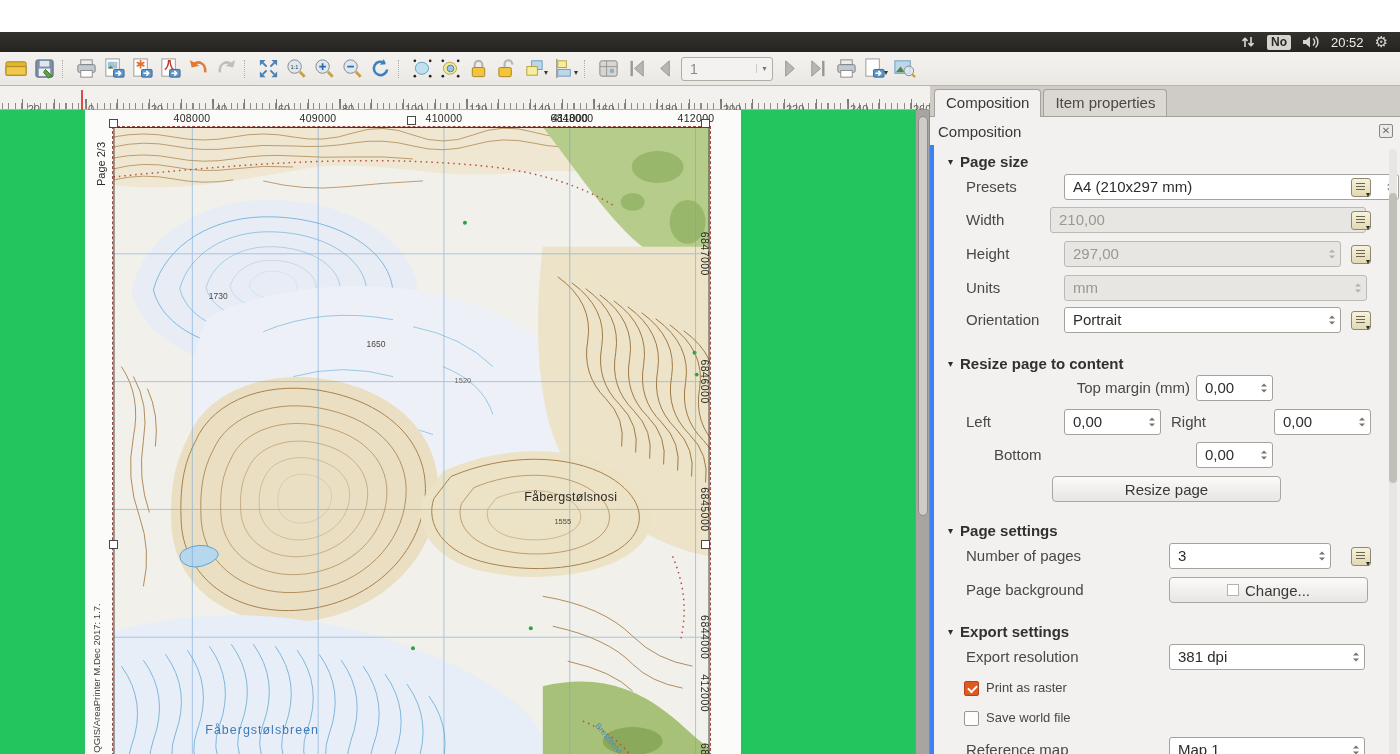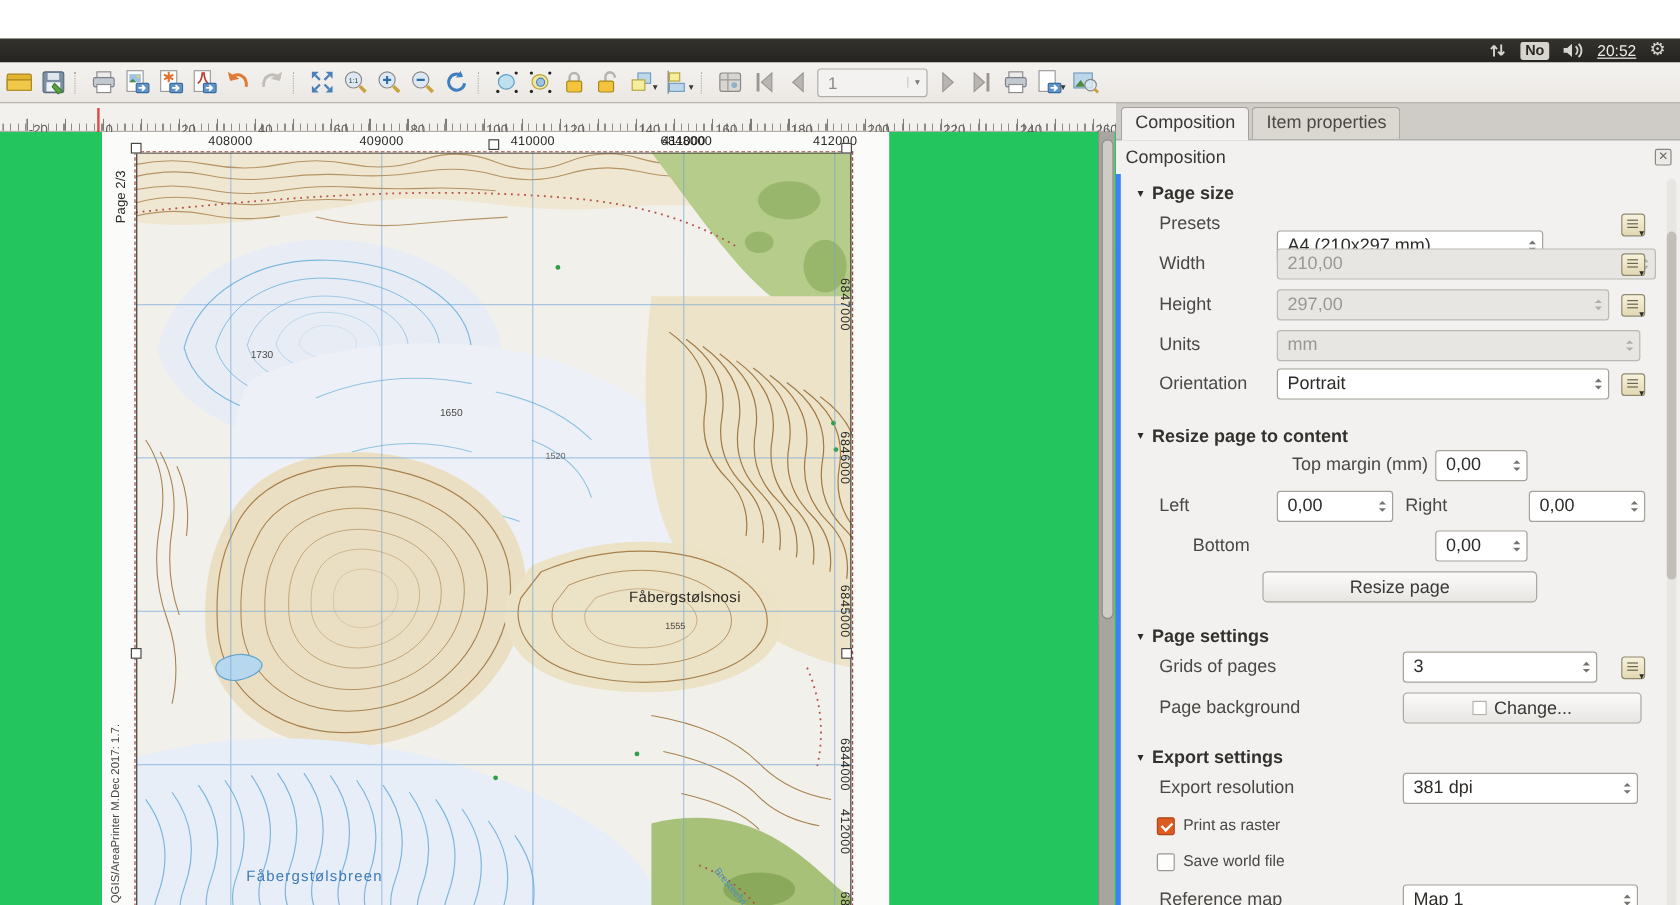--- a/index.html
+++ b/index.html
@@ -5,21 +5,21 @@
   * { margin:0; padding:0; box-sizing:border-box; }
   body { font-family:"Liberation Sans", sans-serif; }
   .screen { position:relative; width:1400px; height:754px; overflow:hidden; background:#9e9c98;margin-top:32px; }
 
   
   .sysbar { position:absolute; left:0; top:0; width:1400px; height:20px;
     background:linear-gradient(#34322d,#262420); display:flex; align-items:center;
     justify-content:flex-end; gap:11px; padding-right:12px; color:#e4e1dc; }
   .kbd { background:#d7d4cf; color:#2b2925; font-size:12px; font-weight:bold;
     padding:0 4px; border-radius:2px; line-height:15px; }
-  .clock { font-size:13px; color:#efece7;text-decoration:underline; }
+  .clock { font-size:13px; color:#efece7; }
   .gear { font-size:15px; color:#d8d5d0; line-height:18px; }
 
   
   .toolbar { position:absolute; left:0; top:20px; width:1400px; height:34px;
     background:linear-gradient(#f4f2ef,#ebe8e4); border-bottom:1px solid #b8b5af;
     display:flex; align-items:center; padding-left:2px; }
   .tbtn { width:28px; height:28px; display:flex; align-items:center; justify-content:center;
     border-radius:3px; flex:none; }
   .tsep { width:7px; height:18px; border-left:1px dotted #b2afa9; margin:0 3px 0 4px; flex:none; }
   .ddarrow { font-size:8px; color:#3a3835; margin:8px 2px 0 -4px; flex:none; }
@@ -513,31 +513,31 @@
     </div>
     <div class="panelbody">
       <div class="panelheader">
         <span class="ptitle">Composition</span>
         <span class="pclose">✕</span>
       </div>
       <div class="pcontent">
 
         <div class="sect" style="top:8px"><span class="tri">▾</span><span>Page size</span></div>
         <div class="plabel" style="top:29px">Presets</div>
-        <div class="combo" style="top:47px;left:130px;width:222px">
+        <div class="combo" style="top:29px;left:130px;width:335px">
             <span class="cval">A4 (210x297 mm)</span>
             <span class="sarr">
               <i class="up"></i>
               <i class="dn"></i>
             </span>
           </div>
         <span class="ddbtn" style="top:33px;left:417px"></span>
 
         <div class="plabel" style="top:62px">Width</div>
-        <div class="spin disabled" style="top:62px;left:130px;width:316px">
+        <div class="spin disabled" style="top:62px;left:116px;width:316px">
             <span class="cval">210,00</span>
             <span class="sarr">
               <i class="up"></i>
               <i class="dn"></i>
             </span>
           </div>
         <span class="ddbtn" style="top:66px;left:417px"></span>
 
         <div class="plabel" style="top:96px">Height</div>
         <div class="spin disabled" style="top:96px;left:130px;width:277px">
@@ -602,21 +602,21 @@
               <i class="up"></i>
               <i class="dn"></i>
             </span>
           </div>
 
         <div class="pbtn" style="top:331px;left:118px;width:229px">
             <span>Resize page</span>
           </div>
 
         <div class="sect" style="top:377px"><span class="tri">▾</span><span>Page settings</span></div>
-        <div class="plabel" style="top:398px">Grids of pages</div>
+        <div class="plabel" style="top:398px">Number of pages</div>
         <div class="spin" style="top:398px;left:235px;width:162px">
             <span class="cval">3</span>
             <span class="sarr">
               <i class="up"></i>
               <i class="dn"></i>
             </span>
           </div>
         <span class="ddbtn" style="top:402px;left:417px"></span>
 
         <div class="plabel" style="top:432px">Page background</div>

